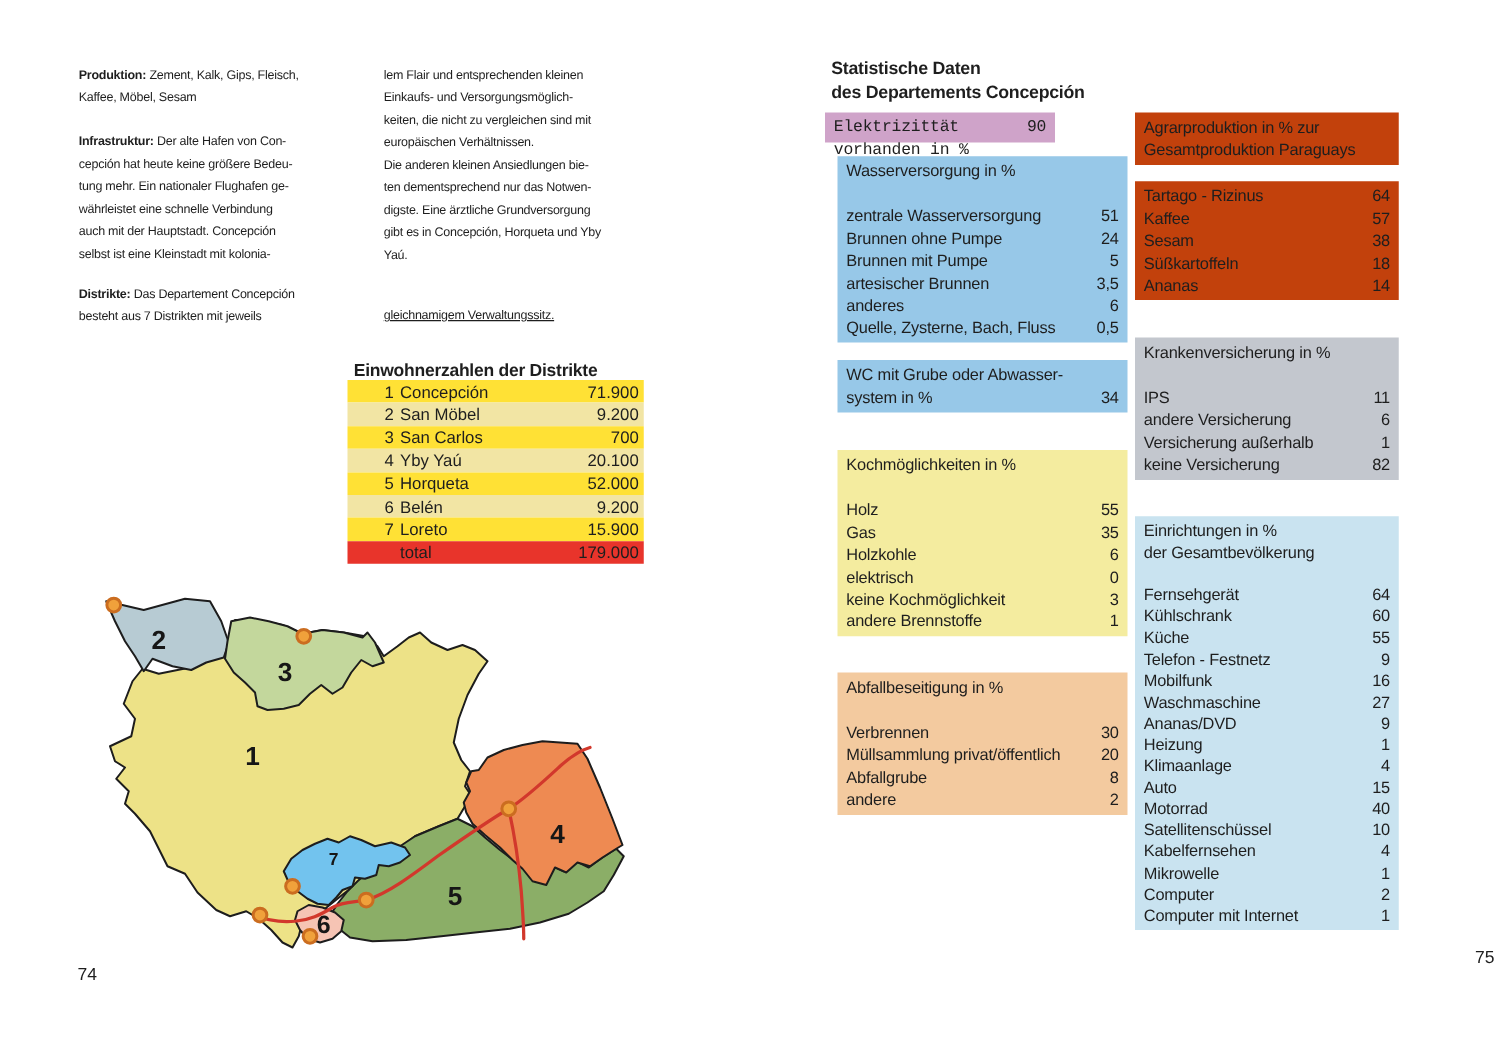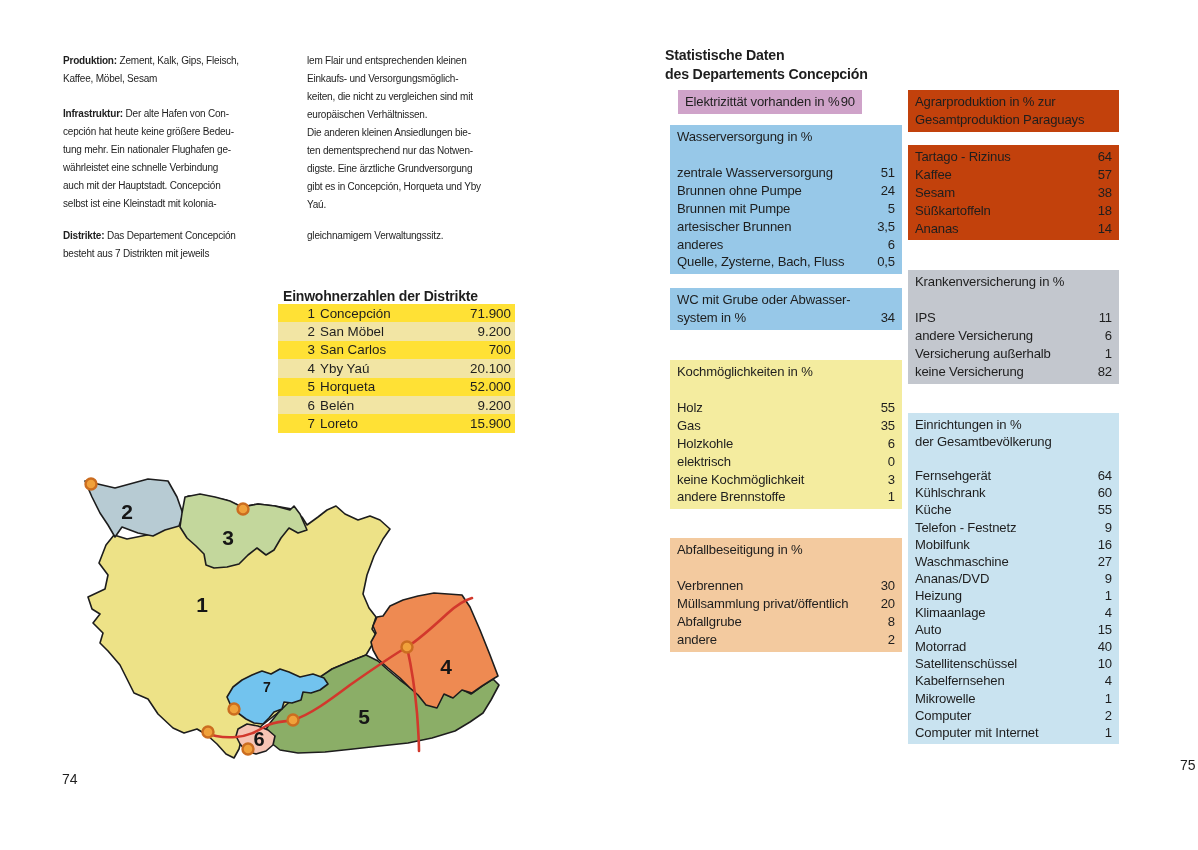--- a/index.html
+++ b/index.html
@@ -75,21 +75,21 @@
   <span class="lines">lem Flair und entsprechenden kleinen
 Einkaufs- und Versorgungsmöglich-
 keiten, die nicht zu vergleichen sind mit
 europäischen Verhältnissen.
 Die anderen kleinen Ansiedlungen bie-
 ten dementsprechend  nur das Notwen-
 digste. Eine ärztliche Grundversorgung
 gibt es in Concepción, Horqueta und Yby
 Yaú.</span>
 </div>
-<div class="abs para" style="left:307px; top:227px;">
+<div class="abs para" style="left:307px; top:244px;text-decoration:underline;">
   <span class="lines">gleichnamigem  Verwaltungssitz.</span>
 </div>
 
 <div class="abs einw-heading" style="left:283px; top:288px;">Einwohnerzahlen der Distrikte</div>
 <div class="abs einw-table" style="left:278px; top:304px;">
   <div class="einw-rows">
       <div class="einw-row">
       <span class="num">1</span>
       <span class="name">Concepción</span>
       <span class="val">71.900</span>
@@ -118,20 +118,25 @@
       <span class="num">6</span>
       <span class="name">Belén</span>
       <span class="val">9.200</span>
     </div>
       <div class="einw-row">
       <span class="num">7</span>
       <span class="name">Loreto</span>
       <span class="val">15.900</span>
     </div>
     </div>
+  <div class="einw-row einw-total">
+    <span class="num"></span>
+    <span class="name">total</span>
+    <span class="val">179.000</span>
+  </div>
 </div>
 
 <div class="abs map" style="left:70px; top:465px; width:450px; height:310px;">
   <svg width="450" height="310" viewBox="0 0 450 310">
     <path class="district" d="M44,70 L36,80 L29,98 L38,110 L35,124 L18,132 L22,144 L30,149 L23,158 L33,168 L30,178 L38,186 L50,200 L57,214 L64,228 L78,234 L88,249 L103,263 L114,268 L127,264 L137,270 L147,279 L156,289 L164,293 L169,284 L172,272 L190,262 L205,250 L218,240 L232,230 L248,215 L262,204 L281,196 L296,190 L302,180 L308,173 L302,164 L306,152 L299,143 L293,129 L297,110 L304,91 L313,74 L320,64 L310,55 L300,51 L288,55 L275,49 L266,41 L257,45 L248,52 L237,60 L232,52 L222,44 L205,41 L188,39 L172,42 L156,35 L136,31 L118,31 L110,55 L95,64 L77,70 L57,74 Z" fill="#ede287"></path>
     <path class="district" d="M296,190 L308,196 L318,205 L330,215 L342,224 L352,231 L362,239 L371,227 L381,232 L391,224 L401,229 L412,221 L423,214 L429,220 L421,235 L413,248 L400,257 L385,266 L362,273 L338,278 L310,281 L283,284 L255,287 L228,288 L210,285 L200,277 L195,266 L200,258 L208,248 L216,240 L226,231 L238,222 L250,212 L262,204 L281,196 Z" fill="#8bae67"></path>
     <path class="district" d="M301,177 L306,168 L303,161 L307,152 L313,151 L320,141 L333,135 L348,131 L364,128 L378,129 L392,130 L400,142 L410,165 L420,190 L428,211 L423,214 L412,221 L402,228 L392,225 L383,233 L374,229 L367,243 L356,240 L348,230 L340,223 L330,213 L318,203 L308,194 L303,185 Z" fill="#ee8a52"></path>
     <path class="district" d="M15,16 L45,23 L78,14 L98,16 L107,32 L113,49 L109,61 L95,65 L83,71 L68,68 L52,62 L45,72 L38,60 L30,48 L22,32 Z" fill="#b7cbd3"></path>
     <path class="district" d="M115,32 L130,29 L145,32 L160,36 L172,42 L188,39 L205,41 L220,45 L224,41 L230,49 L237,65 L228,68 L219,63 L211,73 L204,85 L196,90 L187,83 L178,90 L169,99 L157,102 L144,103 L136,100 L134,89 L126,81 L117,73 L110,62 L112,48 Z" fill="#c3d79c"></path>
     <path class="district" d="M157,232 L163,222 L172,215 L182,210 L192,206 L201,209 L210,204 L219,207 L230,212 L243,209 L254,213 L258,219 L250,225 L241,228 L233,227 L231,235 L222,238 L214,237 L212,244 L204,247 L199,253 L193,259 L184,258 L176,254 L168,248 L161,241 Z" fill="#72c3ee"></path>
@@ -160,21 +165,21 @@
   </svg>
 </div>
 
 <div class="abs page-num" style="left:62px; top:771px;">74</div>
 
 <div class="abs page-heading" style="left:665px; top:46px;">
   <div>Statistische Daten</div>
   <div>des Departements Concepción</div>
 </div>
 
-<div class="abs stat bg-purple" style="left:678px; top:90px; width:184px;">
+<div class="abs stat bg-purple" style="left:660px; top:90px; width:184px;font-family:Liberation Mono, monospace;">
   <div class="row">
     <span>Elektrizittät vorhanden in %</span>
     <span class="val">90</span>
   </div>
 </div>
 
 <div class="abs stat bg-blue" style="left:670px; top:125px; width:232px;">
   <div class="title">Wasserversorgung in  %</div>
   <div class="spacer"></div>
   <div>

